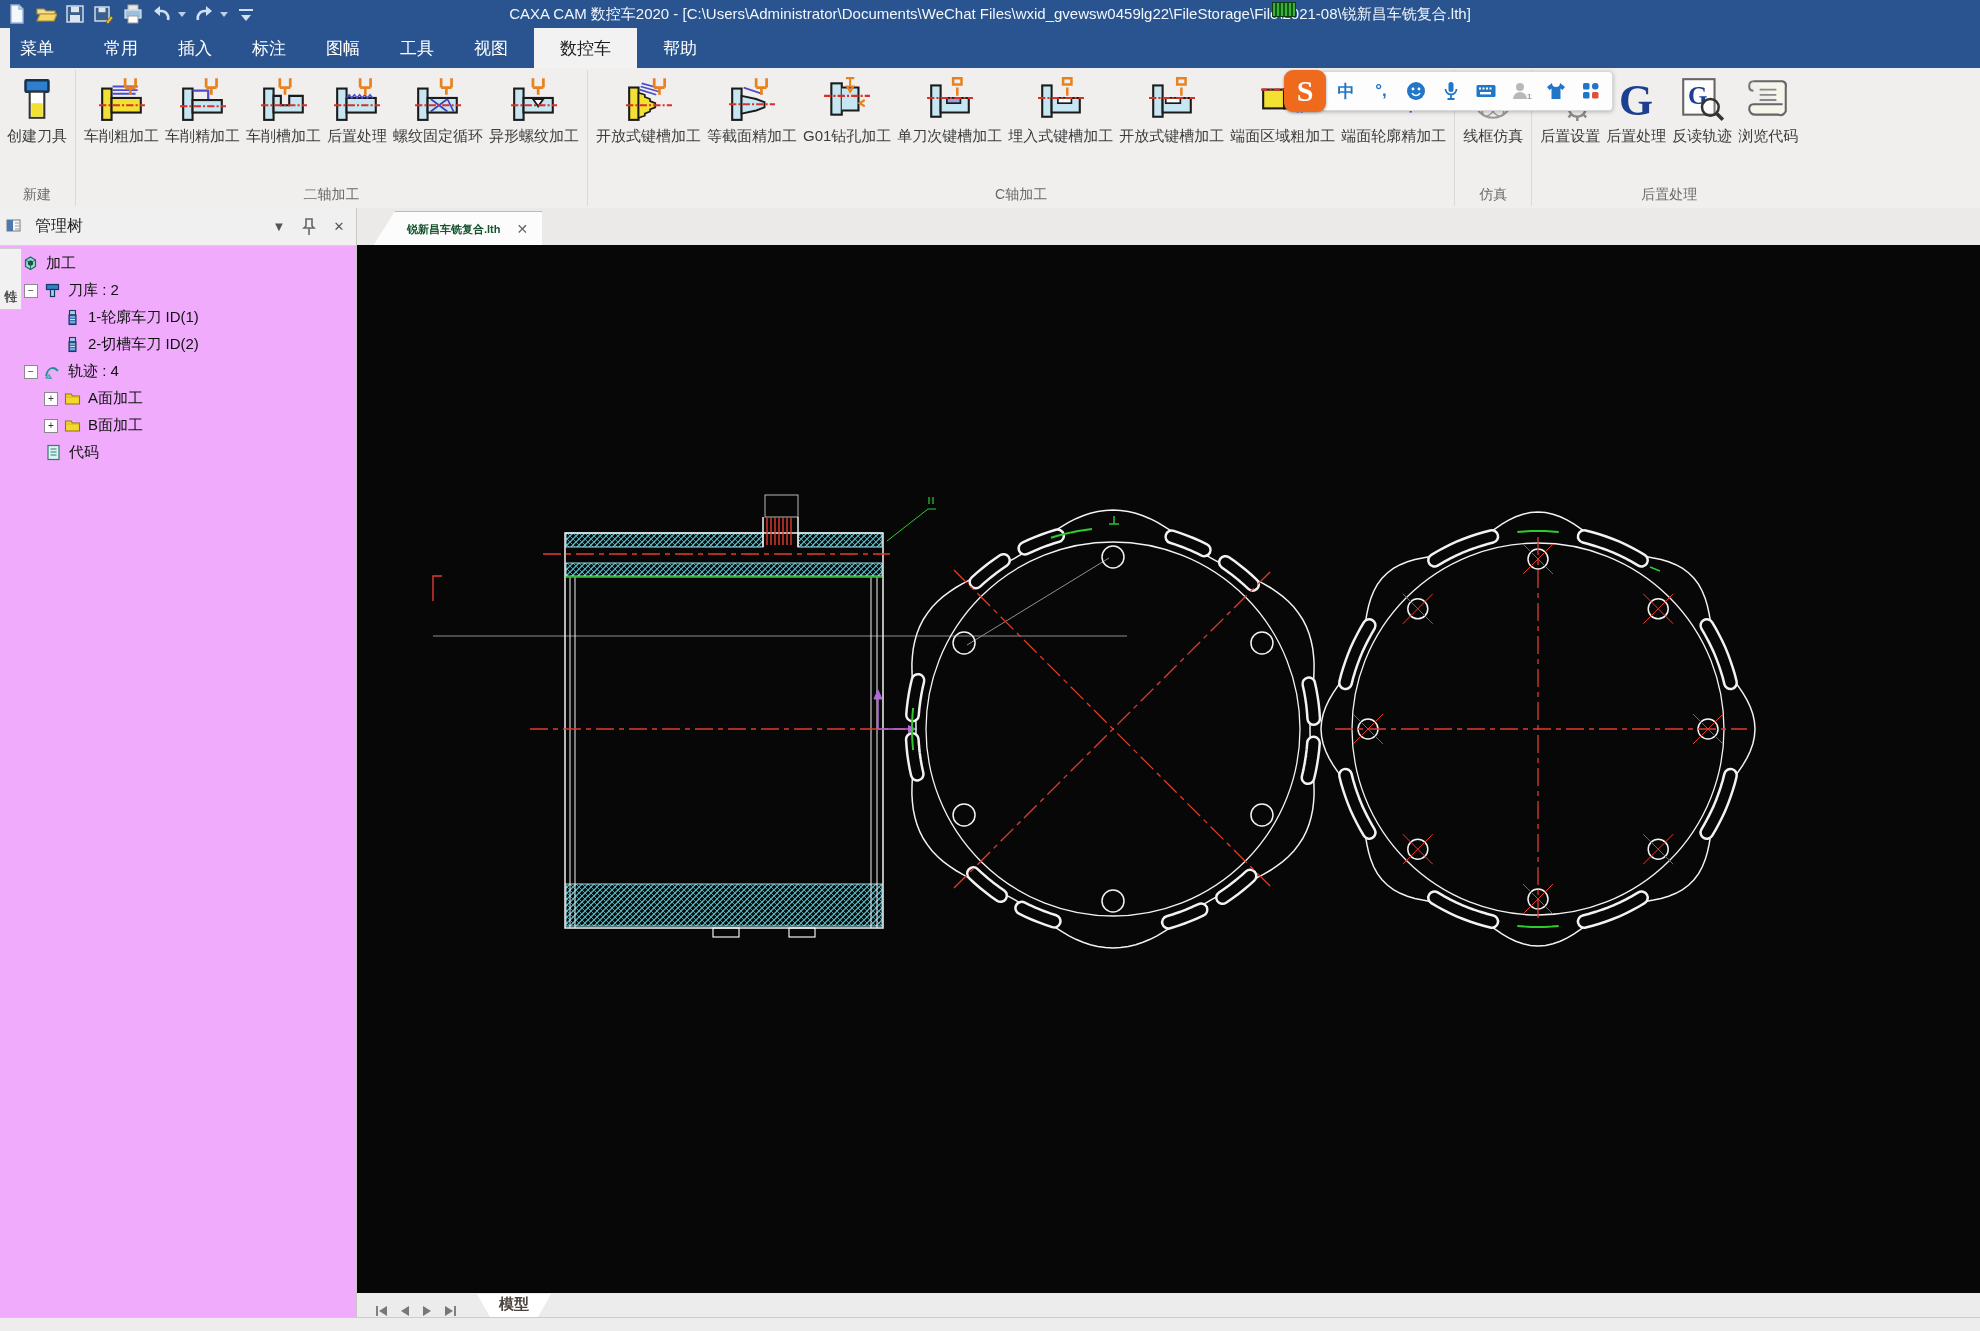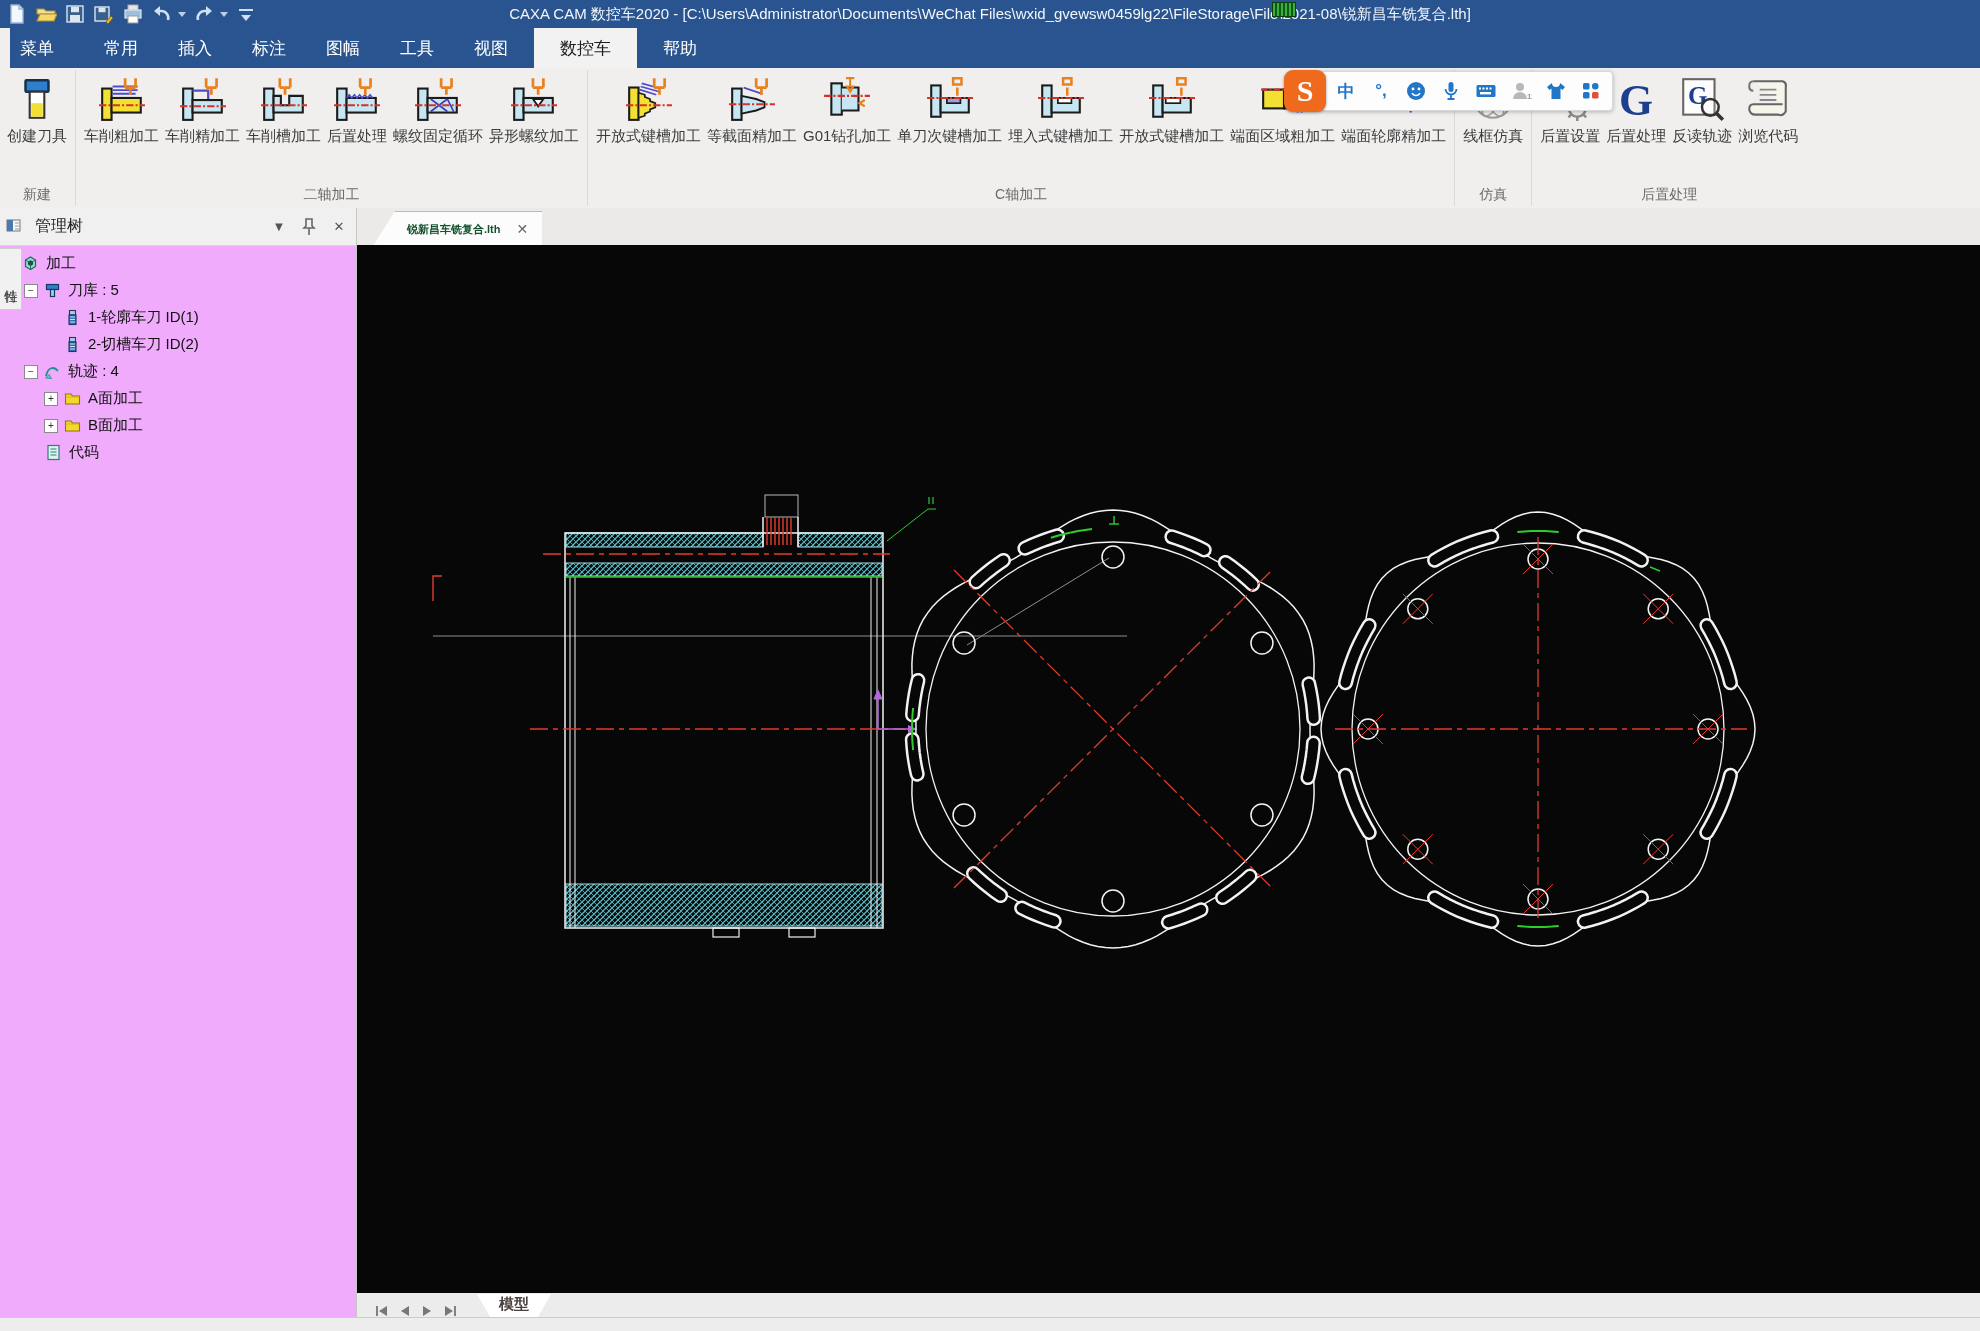--- a/index.html
+++ b/index.html
@@ -463,21 +463,21 @@
               <path d="M3.5 5 l5 3 5 -3 M8.5 8 v6.5" stroke="#1c6b5f" stroke-width="0.9"></path>
             </svg></span>
         <span>加工</span>
       </div>
       <div class="trow" style="padding-left:2px">
         <span class="texp">−</span>
         <span class="ticon"><svg width="100%" height="100%" viewBox="0 0 17 17" fill="none">
               <rect x="2.5" y="2.5" width="12" height="5" fill="#2f7fd0" stroke="#143a5e" stroke-width="1.2"></rect>
               <rect x="6.5" y="7.5" width="4" height="7" fill="#a8cce8" stroke="#143a5e" stroke-width="1.2"></rect>
             </svg></span>
-        <span>刀库 : 5</span>
+        <span>刀库 : 2</span>
       </div>
       <div class="trow" style="padding-left:42px">
         <span class="ticon"><svg width="100%" height="100%" viewBox="0 0 17 17" fill="none">
               <rect x="5.5" y="1.5" width="6" height="4.5" fill="#a8cce8" stroke="#1b3b5e" stroke-width="1.1"></rect>
               <rect x="5" y="6" width="7" height="9.5" fill="#2f6fb8" stroke="#1b3b5e" stroke-width="1.1"></rect>
               <path d="M6 8 h5 M6 10.5 h5 M6 13 h5" stroke="#cfe2f2" stroke-width="1"></path>
             </svg></span>
         <span>1-轮廓车刀 ID(1)</span>
       </div>
       <div class="trow" style="padding-left:42px">

